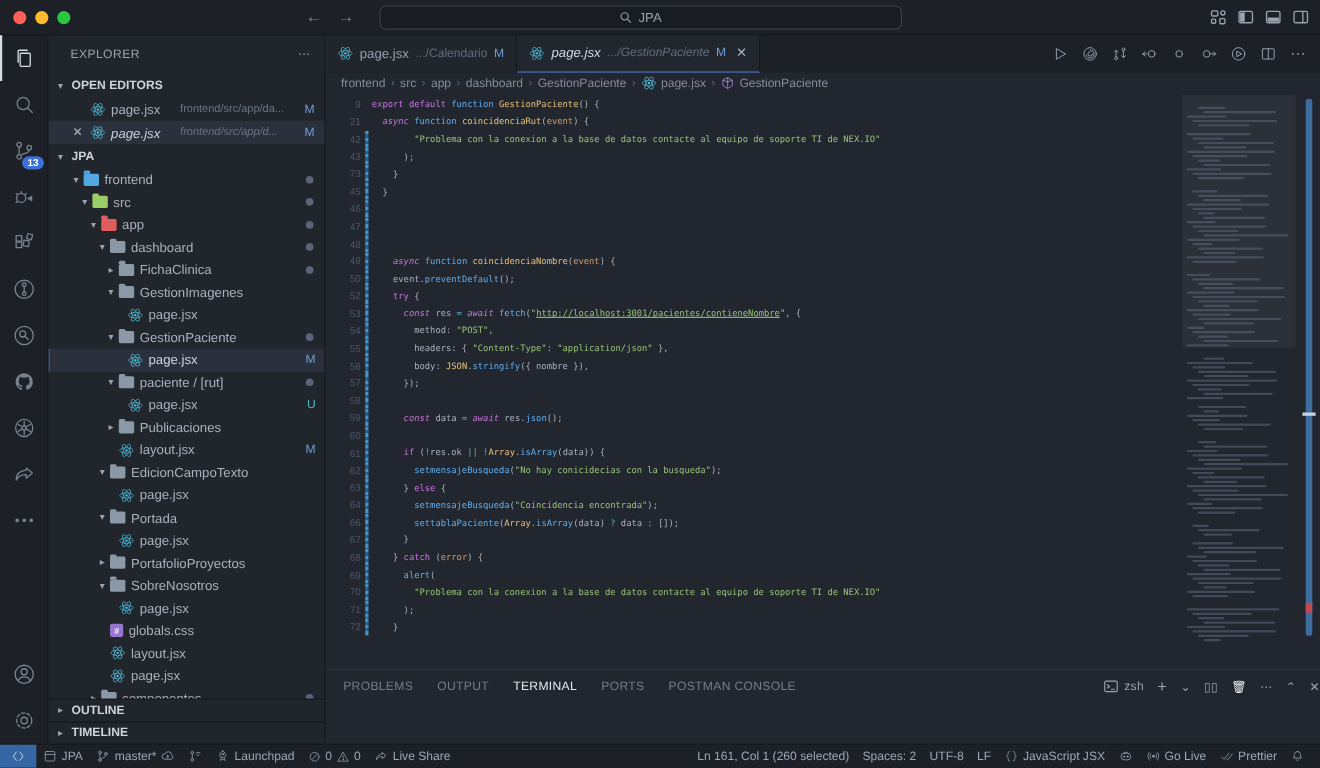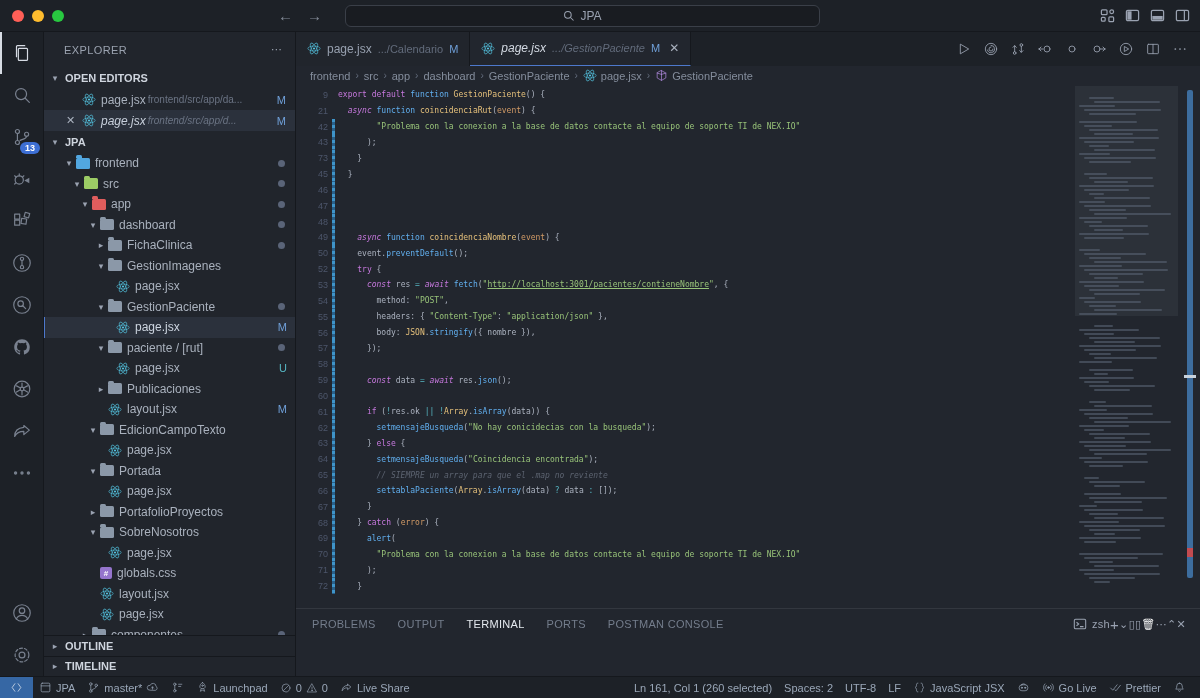--- a/index.html
+++ b/index.html
@@ -31,21 +31,21 @@
   .sidebar { width:252px; background:#21252c; display:flex; flex-direction:column; border-right:1px solid #15181d; overflow:hidden; }
   .sb-head { height:35px; display:flex; align-items:center; justify-content:space-between; padding:0 12px 0 20px;
     color:#9ba3b0; font-size:11px; letter-spacing:.4px; }
   .sec-row { height:22px; display:flex; align-items:center; gap:3px; padding-left:4px;
     color:#cfd5de; font-size:11px; font-weight:bold; }
   .chev { color:#9aa2b1; font-size:9px; width:14px; text-align:center; }
   .oe-row { height:21px; display:flex; align-items:center; font-size:12px; color:#a9b1bd; padding-left:38px; position:relative; }
   .oe-row .close { position:absolute; left:22px; color:#aab2bf; font-size:11px; }
   .oe-row.sel { background:#2b313c; }
   .oe-name { margin-left:5px; white-space:nowrap; }
-  .oe-path { margin-left:2px; color:#6b7484; font-size:10px; white-space:nowrap; overflow:hidden; max-width:106px; }
+  .oe-path { margin-left:18px; color:#6b7484; font-size:10px; white-space:nowrap; overflow:hidden; max-width:106px; }
   .oe-badge { position:absolute; right:9px; color:#6f9fd8; font-size:11px; }
   .tree { flex:1; overflow:hidden; position:relative; }
   .t-row { height:20.5px; display:flex; align-items:center; font-size:12px; color:#a9b1bd; position:relative; cursor:pointer; }
   .t-row.sel { background:#2b313c; box-shadow:inset 1px 0 0 #4d78cc; }
   .t-label { margin-left:5px; white-space:nowrap; }
   .t-dot { position:absolute; right:10px; width:7px; height:7px; border-radius:50%; background:#5a6478; }
   .t-badge { position:absolute; right:8px; font-size:11px; color:#6f9fd8; }
   .t-badge.u { color:#56b6c2; }
   .folder { width:14px; height:11px; position:relative; border-radius:1.5px; flex:0 0 14px; }
   .folder:before { content:""; position:absolute; top:-2.5px; left:0; width:6px; height:3px; border-radius:1.5px 1.5px 0 0; background:inherit; }
@@ -89,21 +89,21 @@
   .ov-blue { position:absolute; left:9px; width:6px; top:4px; height:488px; background:#3d6d9e; border-radius:2px; }
   .ov-cur { position:absolute; left:6px; width:12px; top:289px; height:3px; background:#c8d2dd; }
   .ov-red { position:absolute; left:9px; width:6px; top:462px; height:9px; background:#c34b50; }
 
   
   .panel { height:68px; border-top:1px solid #33373f; background:#22262e; display:flex; flex-direction:column; }
   .panel-tabs { height:30px; display:flex; align-items:center; padding-left:16px; gap:22px; font-size:11px;
     letter-spacing:.3px; color:#747d8c; }
   .panel-tab { cursor:pointer; }
   .panel-tab.active { color:#e4e8ee; }
-  .panel-actions { margin-left:auto; display:flex; align-items:center; padding-right:14px; color:#9aa2b1; font-size:11px; }
+  .panel-actions { margin-left:auto; display:flex; align-items:center; gap:12px; color:#9aa2b1; font-size:11px; }
   .panel-actions .zsh { display:flex; align-items:center; gap:5px; }
   .term-line { padding:6px 0 0 14px; font-size:11px; color:#72a1d8; }
 
   
   .statusbar { height:22px; background:#1d2127; border-top:1px solid #15181d; display:flex; align-items:center;
     color:#9aa7b8; font-size:11px; }
   .sb-item { display:flex; align-items:center; gap:4px; padding:0 6px; height:100%; cursor:pointer; white-space:nowrap; }
   .sb-remote { background:#3667a4; color:#e8eef5; padding:0 10px; display:flex; align-items:center; height:100%; }
   .sb-right { margin-left:auto; display:flex; align-items:center; height:100%; padding-right:8px; }
 </style>
@@ -748,25 +748,20 @@
             <span class="ln">63</span>
             <span class="modbar"></span>
             <span class="ct"><span class="s-pl">      } </span><span class="s-kw">else</span><span class="s-pl"> {</span></span>
           </div>
           <div class="cl mod">
             <span class="ln">64</span>
             <span class="modbar"></span>
             <span class="ct"><span class="s-pl">        </span><span class="s-fn">setmensajeBusqueda</span><span class="s-pl">(</span><span class="s-str">"Coincidencia encontrada"</span><span class="s-pl">);</span></span>
           </div>
           <div class="cl mod">
-            <span class="ln">65</span>
-            <span class="modbar"></span>
-            <span class="ct"><span class="s-pl">        </span><span class="s-cm">// SIEMPRE un array para que el .map no reviente</span></span>
-          </div>
-          <div class="cl mod">
             <span class="ln">66</span>
             <span class="modbar"></span>
             <span class="ct"><span class="s-pl">        </span><span class="s-fn">settablaPaciente</span><span class="s-pl">(</span><span class="s-cls">Array</span><span class="s-pl">.</span><span class="s-fn">isArray</span><span class="s-pl">(data) </span><span class="s-op">?</span><span class="s-pl"> data </span><span class="s-op">:</span><span class="s-pl"> []);</span></span>
           </div>
           <div class="cl mod">
             <span class="ln">67</span>
             <span class="modbar"></span>
             <span class="ct"><span class="s-pl">      }</span></span>
           </div>
           <div class="cl mod">

